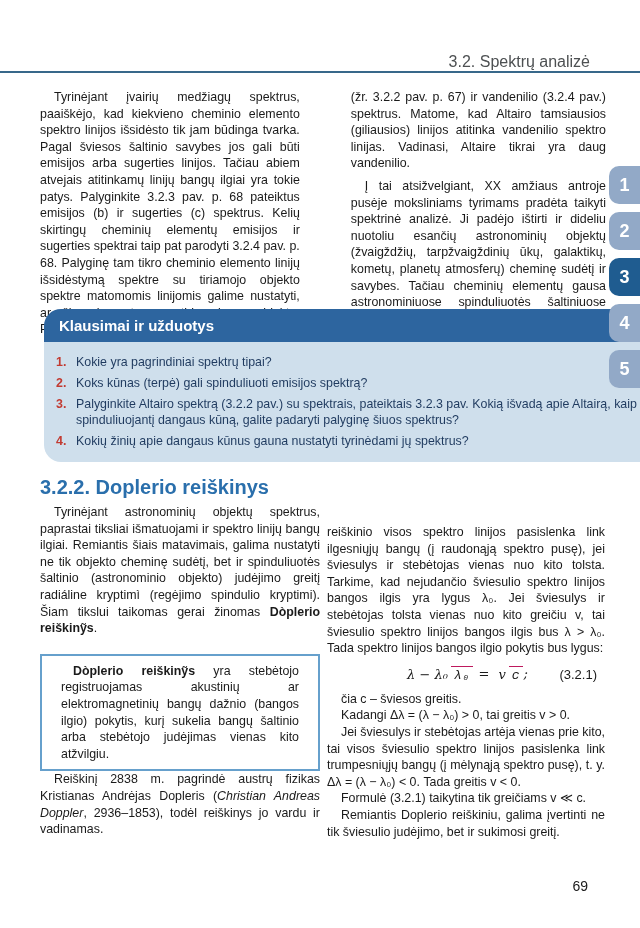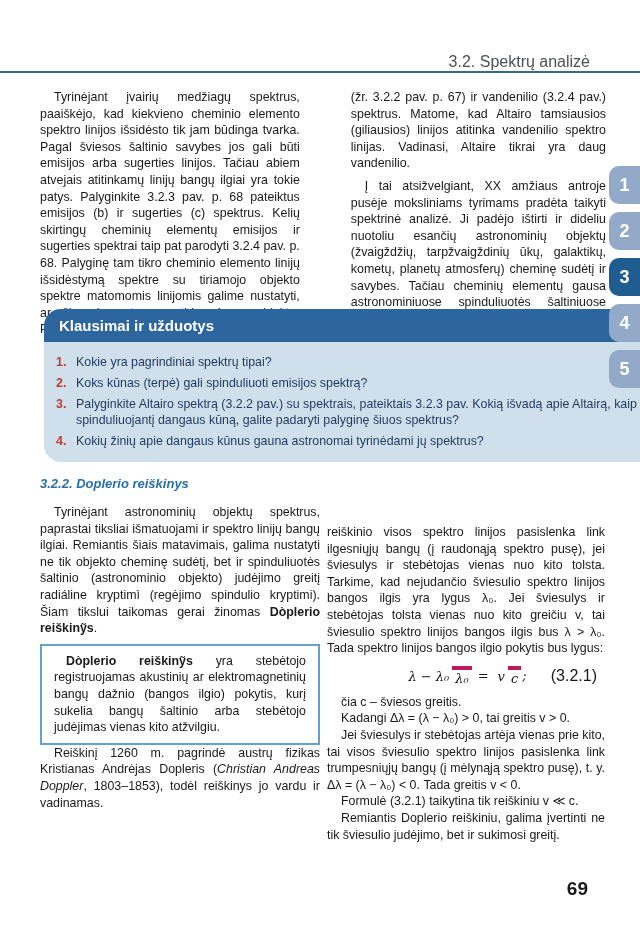--- a/index.html
+++ b/index.html
@@ -52,71 +52,71 @@
     padding: 12px 16px 13px 12px;
   }
   .q-item { display: flex; margin-bottom: 5px; font-size: 12.4px; line-height: 16px; }
   .q-item:last-child { margin-bottom: 0; }
   .q-num { width: 20px; flex: 0 0 20px; color: #c23a31; font-weight: bold; }
   .q-text { color: #1f3a5f; }
 
   
   .section-heading {
     position: absolute; top: 476px; left: 40px;
-    font-size: 13px; font-weight: bold; color: #2a6fac; font-style: italic;
+    font-size: 20px; font-weight: bold; color: #2a6fac;
   }
 
   
   .col2-left  { position: absolute; top: 504px; left: 40px;  width: 280px; }
   .col2-right { position: absolute; top: 504px; left: 327px; width: 278px; margin-top: 20px; }
 
   .def-box {
     border: 2px solid #66a0cc;
-    margin-top: 7px;
-    padding: 7px 12px;
+    margin-top: 17px;
+    padding: 7px 19px;
   }
   .def-box p { text-indent: 12px; }
   .after-box { margin-top: 11px; }
 
   b.kw { font-weight: bold; }
   i.person { font-style: italic; }
 
   
   .equation {
     position: relative;
     display: flex; justify-content: center; align-items: center;
     margin: 9px 0 7px 0;
     font-family: "DejaVu Serif", serif;
     font-size: 13px;
   }
   .frac { display: inline-flex; flex-direction: row; align-items: center; font-style: italic; }
-  .frac .den { border-top: 4px solid #be185d; }
+  .frac .den { border-top: 1px solid #be185d; font-family: Liberation Mono, monospace; }
   .frac .num, .frac .den { padding: 0 3px; line-height: 17px; }
   .eq-equals { margin: 0 6px; }
   .eq-term { font-style: italic; margin-left: 1px; }
   .eq-label {
     position: absolute; right: 8px; top: 50%; transform: translateY(-50%);
-    font-family: "Liberation Sans", sans-serif; font-size: 16px; font-style: normal;
+    font-family: "Liberation Sans", sans-serif; font-size: 13px; font-style: normal;
   }
 
   
   .side-tabs { position: absolute; top: 166px; right: 0; }
   .tab {
     width: 31px; height: 38px; margin-bottom: 8px;
     border-radius: 10px 0 0 10px;
     background: #92a9c7;
     color: #ffffff; font-weight: bold; font-size: 18px;
     display: flex; align-items: center; justify-content: center;
   }
   .tab.active { background: #1f5c90; }
 
   
   .page-number {
     position: absolute; top: 878px; right: 52px;
-    font-size: 19px; font-weight: bold; color: #1a1a1a;
+    font-size: 14px; font-weight: normal; color: #1a1a1a;
   }
 </style>
 </head>
 <body>
 
 <div class="page">
 
   <div class="breadcrumb">3.2. Spektrų analizė</div>
   <div class="header-rule"></div>
 
@@ -140,33 +140,33 @@
       <div class="q-item">
         <span class="q-num">2.</span>
         <span class="q-text">Koks kūnas (terpė) gali spinduliuoti emisijos spektrą?</span>
       </div>
       <div class="q-item">
         <span class="q-num">3.</span>
         <span class="q-text">Palyginkite Altairo spektrą (3.2.2 pav.) su spektrais, pateiktais 3.2.3 pav. Kokią išvadą apie Altairą, kaip spinduliuojantį dangaus kūną, galite padaryti palyginę šiuos spektrus?</span>
       </div>
       <div class="q-item">
         <span class="q-num">4.</span>
-        <span class="q-text">Kokių žinių apie dangaus kūnus gauna astronomai tyrinėdami jų spektrus?</span>
+        <span class="q-text">Kokių žinių apie dangaus kūnus gauna nustatyti tyrinėdami jų spektrus?</span>
       </div>
     </div>
   </div>
 
   <div class="section-heading">3.2.2. Doplerio reiškinys</div>
 
   <div class="col2-left body-text">
     <p class="indent"><span>Tyrinėjant astronominių objektų spektrus, paprastai tiksliai išmatuojami ir spektro linijų bangų ilgiai. Remiantis šiais matavimais, galima nustatyti ne tik objekto cheminę sudėtį, bet ir spinduliuotės šaltinio (astronominio objekto) judėjimo greitį radiáline kryptimì (regėjimo spindulio kryptimi). Šiam tikslui taikomas gerai žinomas </span><b class="kw">Dòplerio reiškinỹs</b><span>.</span></p>
     <div class="def-box">
       <p><b class="kw">Dòplerio reiškinỹs</b><span> yra stebėtojo registruojamas akustinių ar elektromagnetinių bangų dažnio (bangos ilgio) pokytis, kurį sukelia bangų šaltinio arba stebėtojo judėjimas vienas kito atžvilgiu.</span></p>
     </div>
-    <p class="indent after-box"><span>Reiškinį 1260 m. pagrindė austrų fizikas Kristianas Andrėjas Dopleris (</span><i class="person">Christian Andreas Doppler</i><span>, 1803–1853), todėl reiškinys jo vardu ir vadinamas.</span></p>
+    <p class="indent after-box"><span>Reiškinį 2838 m. pagrindė austrų fizikas Kristianas Andrėjas Dopleris (</span><i class="person">Christian Andreas Doppler</i><span>, 2936–1853), todėl reiškinys jo vardu ir vadinamas.</span></p>
   </div>
 
   <div class="col2-right body-text">
     <p>reiškinio visos spektro linijos pasislenka link ilgesniųjų bangų (į raudonąją spektro pusę), jei šviesulys ir stebėtojas vienas nuo kito tolsta. Tarkime, kad nejudančio šviesulio spektro linijos bangos ilgis yra lygus λ₀. Jei šviesulys ir stebėtojas tolsta vienas nuo kito greičiu v, tai šviesulio spektro linijos bangos ilgis bus λ &gt; λ₀. Tada spektro linijos bangos ilgio pokytis bus lygus:</p>
 
     <div class="equation">
       <span class="frac">
         <span class="num">λ − λ₀</span>
         <span class="den">λ₀</span>
       </span>
@@ -175,21 +175,21 @@
         <span class="num">v</span>
         <span class="den">c</span>
       </span>
       <span class="eq-term">;</span>
       <span class="eq-label">(3.2.1)</span>
     </div>
 
     <p class="indent">čia c – šviesos greitis.</p>
     <p class="indent">Kadangi Δλ = (λ − λ₀) &gt; 0, tai greitis v &gt; 0.</p>
     <p class="indent">Jei šviesulys ir stebėtojas artėja vienas prie kito, tai visos šviesulio spektro linijos pasislenka link trumpesniųjų bangų (į mėlynąją spektro pusę), t. y. Δλ = (λ − λ₀) &lt; 0. Tada greitis v &lt; 0.</p>
-    <p class="indent">Formulė (3.2.1) taikytina tik reiškiniu v ≪ c.</p>
+    <p class="indent">Formulė (3.2.1) taikytina tik greičiams v ≪ c.</p>
     <p class="indent">Remiantis Doplerio reiškiniu, galima įvertinti ne tik šviesulio judėjimo, bet ir sukimosi greitį.</p>
   </div>
 
   <div class="side-tabs">
     <div class="tab">1</div>
     <div class="tab">2</div>
     <div class="tab active">3</div>
     <div class="tab">4</div>
     <div class="tab">5</div>
   </div>

